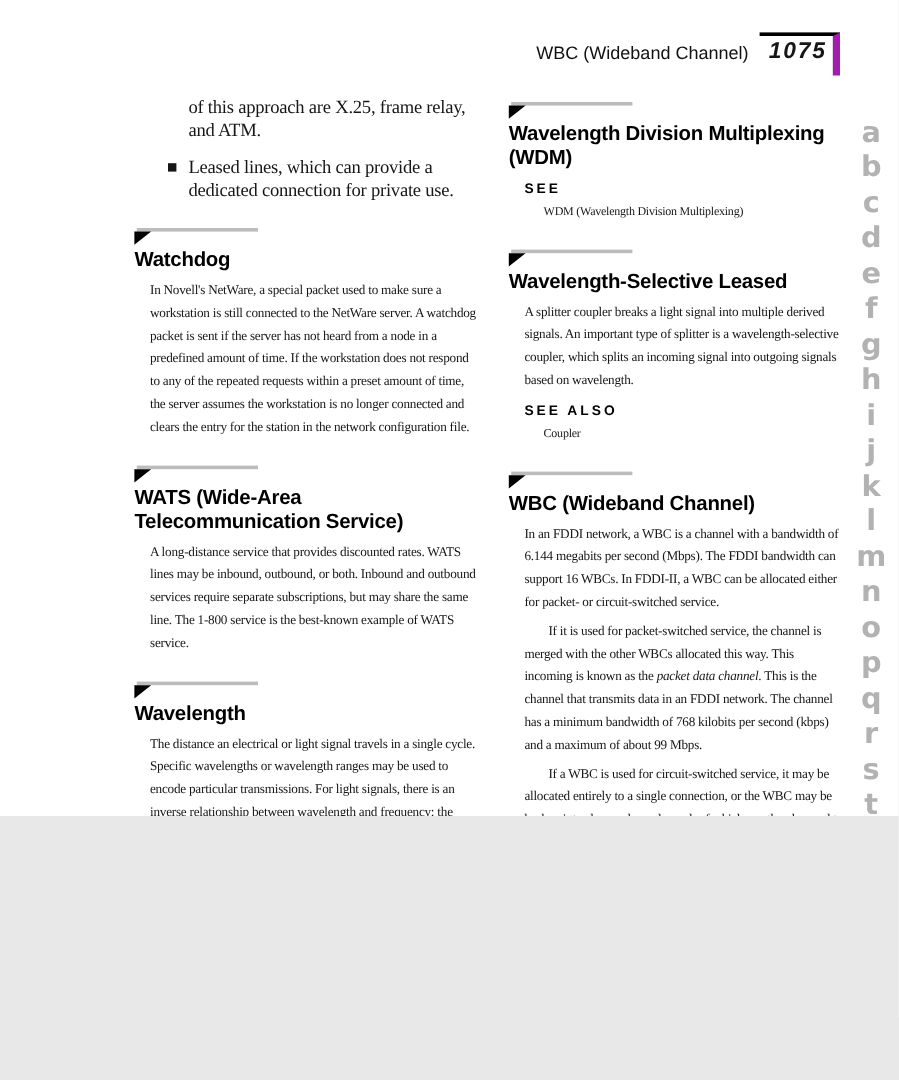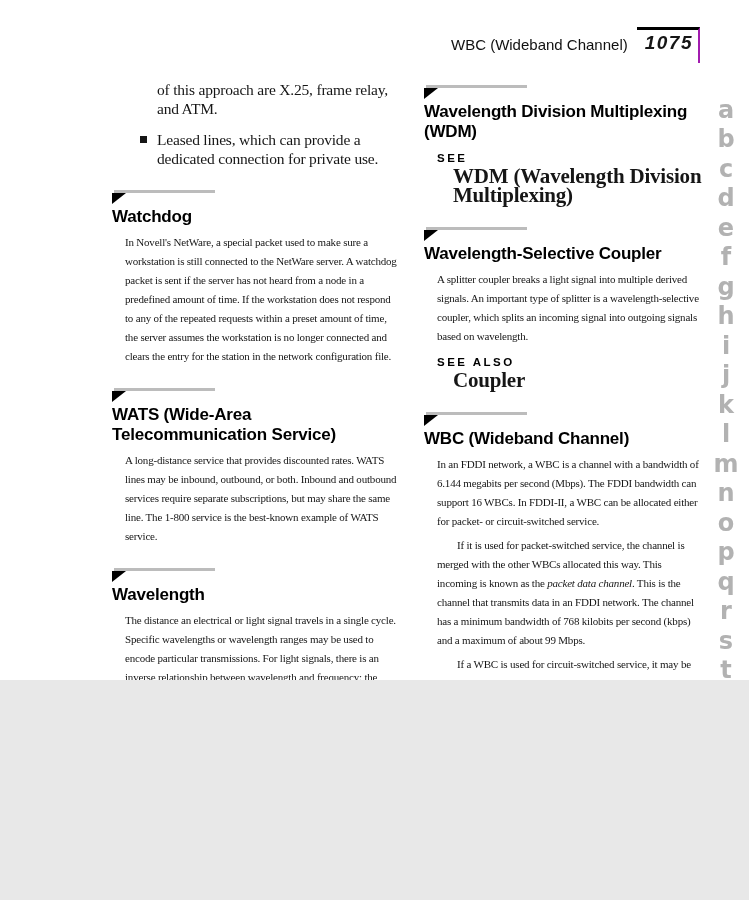--- a/index.html
+++ b/index.html
@@ -7,21 +7,21 @@
     position:relative; width:749px; height:680px; margin:0 auto;
     background:#ffffff; overflow:hidden;
     font-family:"Liberation Serif", serif; color:#161616;
   }
 
   
   .running-header { position:absolute; top:27px; left:0; right:49px;
     display:flex; justify-content:flex-end; align-items:flex-start; gap:9px; }
   .running-head-text { font-family:"Liberation Sans", sans-serif; font-size:15px;
     margin-top:9px; color:#111; }
-  .pageno-box { border-top:3px solid #000; border-right:2px solid #a21caf;
+  .pageno-box { border-top:3px solid #000; border-right:6px solid #a21caf;
     padding:2px 5px 9px 8px; }
   .pageno { font-family:"Liberation Sans", sans-serif; font-weight:bold;
     font-size:19px; letter-spacing:1.5px; font-style:italic; }
 
   
   .columns { position:absolute; top:80px; left:112px; width:592px;
     display:flex; gap:26px; }
   .col-left  { flex:0 0 286px; width:286px; }
   .col-right { flex:1; min-width:0; }
 
@@ -40,21 +40,21 @@
 
   h2 { margin:3px 0 0 0; font-family:"Liberation Sans", sans-serif;
     font-weight:bold; font-size:17px; line-height:20px; letter-spacing:-0.2px; color:#000; }
 
   .body { margin:6px 0 0 13px; font-size:11px; line-height:19px; letter-spacing:-0.2px; }
   .body.indent { margin-top:5px; text-indent:20px; }
   .body i { letter-spacing:-0.2px; }
 
   .see-label { margin:10px 0 0 13px; font-family:Liberation Sans, sans-serif;
     font-weight:bold; font-size:11.5px; letter-spacing:2.5px; color:#000; }
-  .see-ref { margin:3px 0 0 29px; font-size:21px; line-height:19px; letter-spacing:-0.2px;font-weight:bold; }
+  .see-ref { margin:3px 0 0 29px; font-size:10px; line-height:19px; letter-spacing:-0.2px; }
 
   
   .thumb-index { position:absolute; top:95px; right:0; width:46px;
     display:flex; flex-direction:column; }
   .tab { height:29.5px; display:flex; align-items:center; justify-content:center;
     font-family:"DejaVu Sans", sans-serif; font-weight:bold; font-size:24px;
     color:#b2b2b2; line-height:1; }
   .tab.active { background:#000000; color:#ffffff; font-style:italic;
     font-family:"DejaVu Serif", serif; }
 </style>
@@ -120,21 +120,21 @@
         <h2>Wavelength Division Multiplexing (WDM)</h2>
         <p class="see-label">SEE</p>
         <p class="see-ref">WDM (Wavelength Division Multiplexing)</p>
       </section>
 
       <section class="entry">
         <div class="marker">
           <span class="marker-line"></span>
           <span class="marker-tri"></span>
         </div>
-        <h2>Wavelength-Selective Coupler</h2>
+        <h2>Wavelength-Selective Leased</h2>
         <p class="body">A splitter coupler breaks a light signal into multiple derived signals. An important type of splitter is a wavelength-selective coupler, which splits an incoming signal into outgoing signals based on wavelength.</p>
         <p class="see-label">SEE ALSO</p>
         <p class="see-ref">Coupler</p>
       </section>
 
       <section class="entry">
         <div class="marker">
           <span class="marker-line"></span>
           <span class="marker-tri"></span>
         </div>

